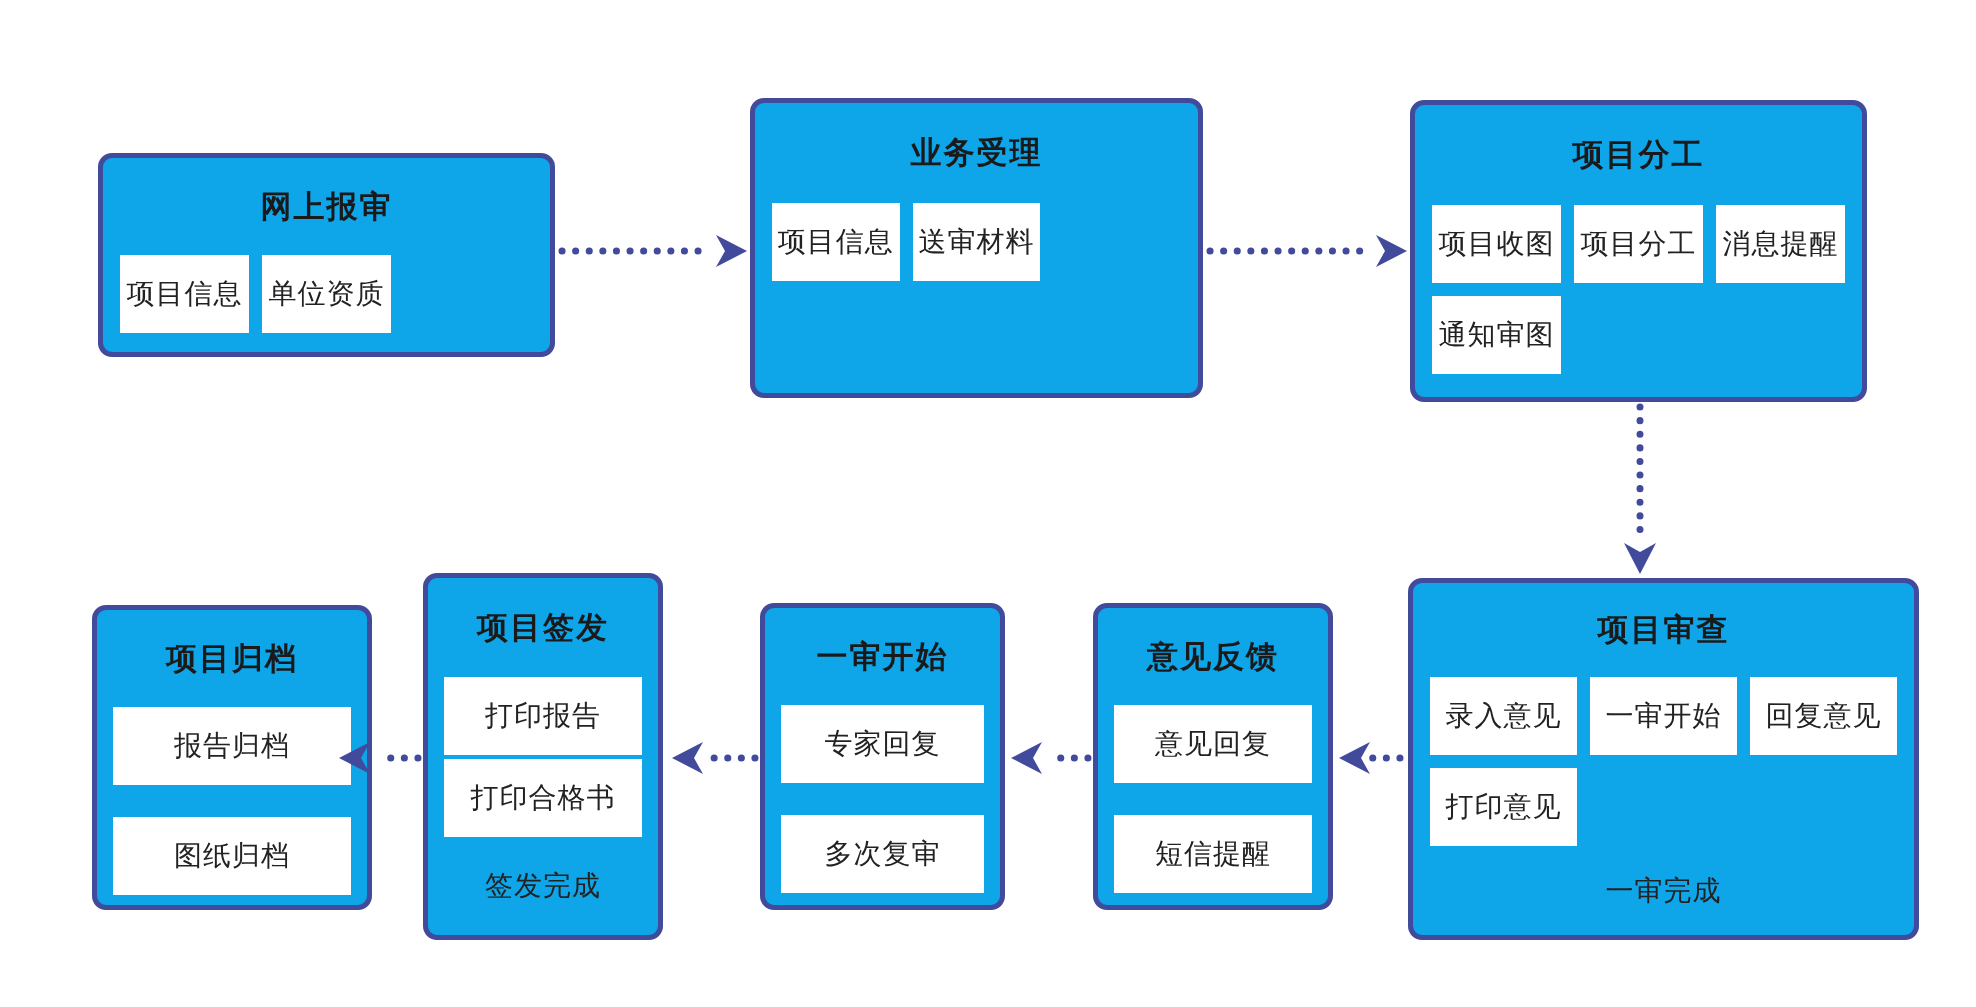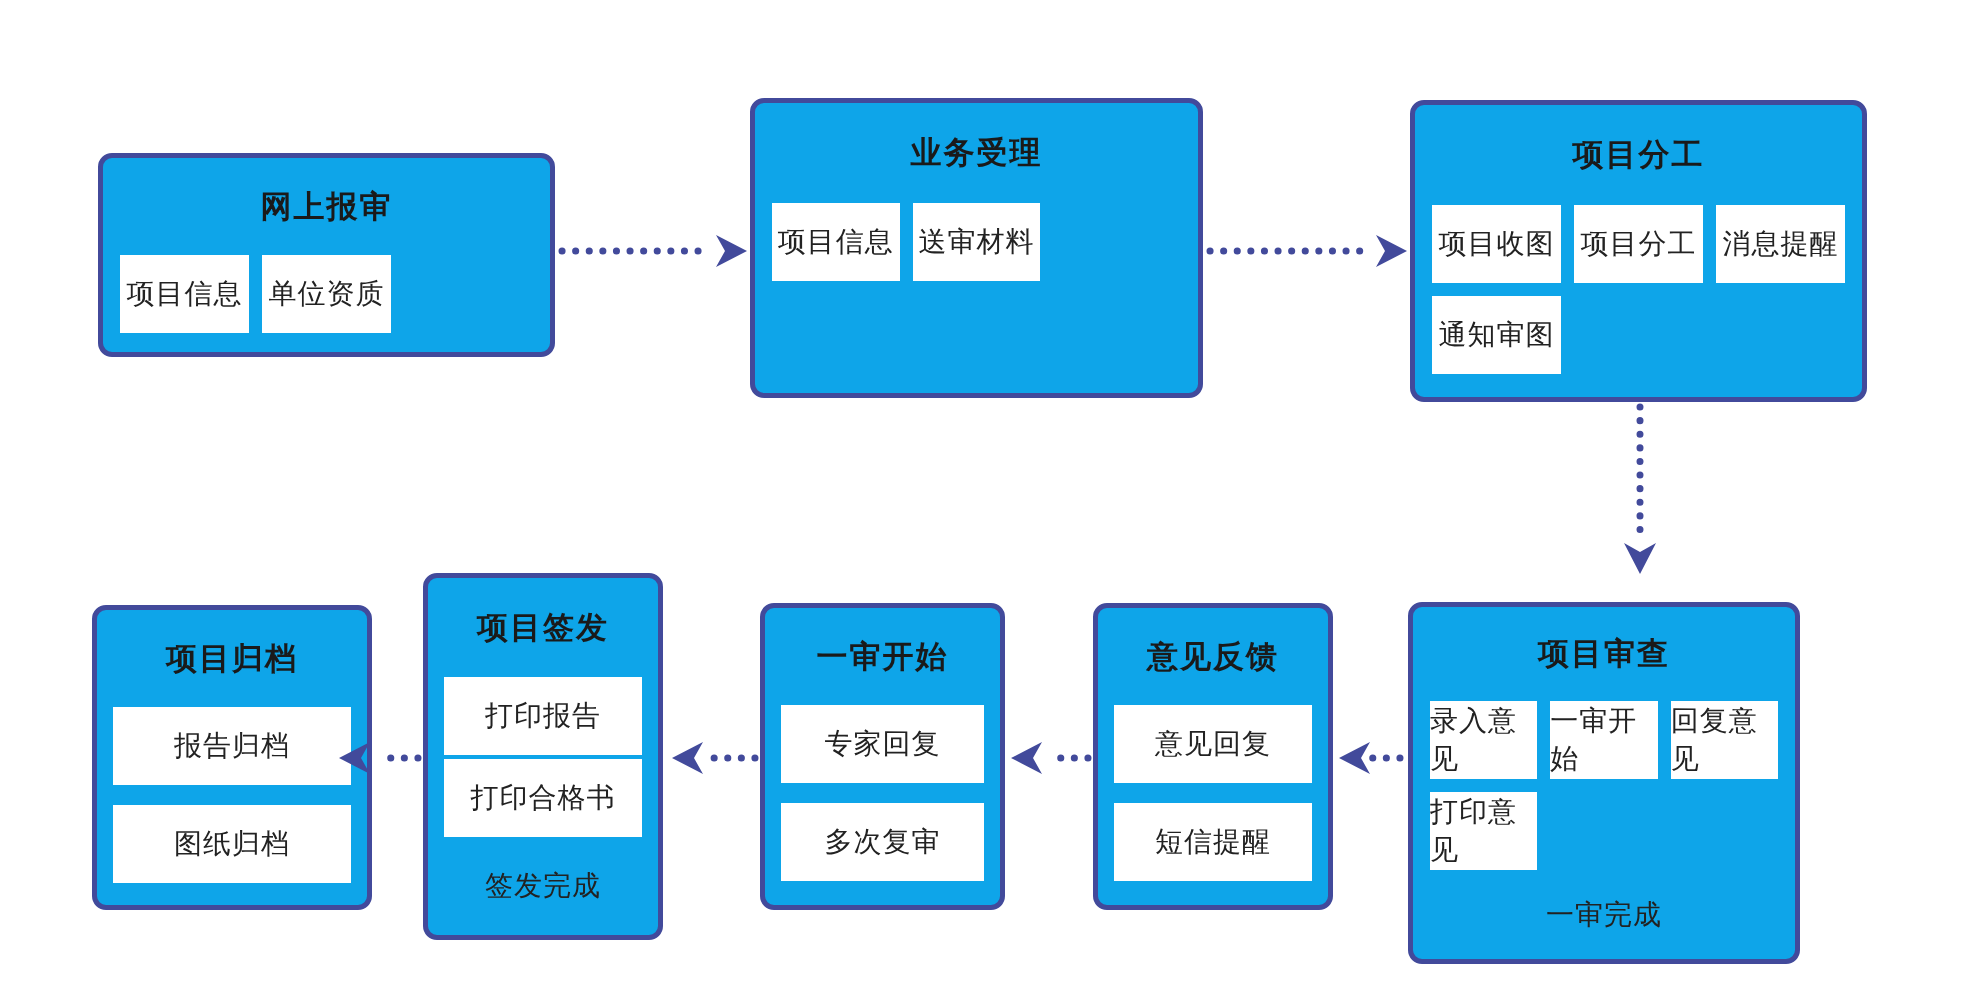--- a/index.html
+++ b/index.html
@@ -21,21 +21,21 @@
   }
   .node-title{
     display:flex;align-items:center;justify-content:center;
     font-size:31px;font-weight:700;color:#1a1a1a;
     letter-spacing:2px;
   }
   .items-grid{
     display:grid;grid-template-columns:1fr 1fr 1fr;gap:13px;padding:0 17px;
   }
   .items-col{
-    display:flex;flex-direction:column;gap:20px;padding:0 16px;
+    display:flex;flex-direction:column;gap:32px;padding:0 16px;
   }
   .items-col.tight{gap:4px;}
   .item{
     background:#ffffff;
     height:78px;
     display:flex;align-items:center;justify-content:center;
     font-size:28px;color:#222222;
     letter-spacing:1px;
   }
   .node-footer{
@@ -73,21 +73,21 @@
   <div class="node" style="left:1410px;top:100px;width:457px;height:302px">
     <div class="node-title" style="height:100px">项目分工</div>
     <div class="items-grid">
       <div class="item">项目收图</div>
       <div class="item">项目分工</div>
       <div class="item">消息提醒</div>
       <div class="item">通知审图</div>
     </div>
   </div>
 
-  <div class="node" style="left:1408px;top:602px;width:392px;height:362px">
+  <div class="node" style="left:1408px;top:578px;width:511px;height:362px">
     <div class="node-title" style="height:94px">项目审查</div>
     <div class="items-grid">
       <div class="item">录入意见</div>
       <div class="item">一审开始</div>
       <div class="item">回复意见</div>
       <div class="item">打印意见</div>
     </div>
     <div class="node-footer">一审完成</div>
   </div>
 

